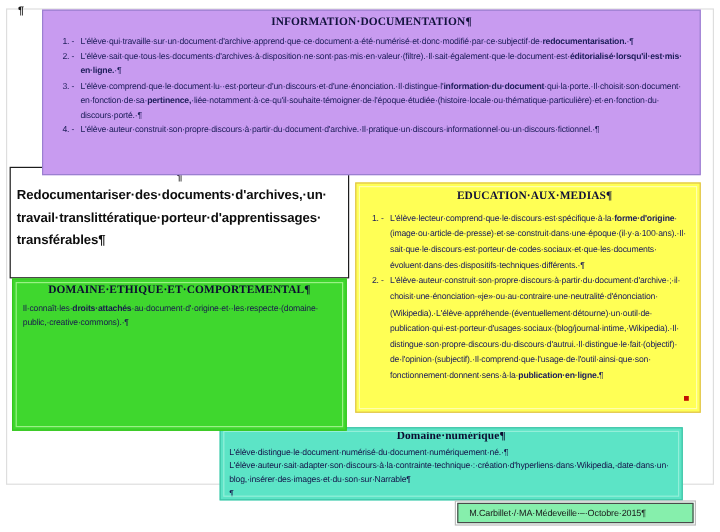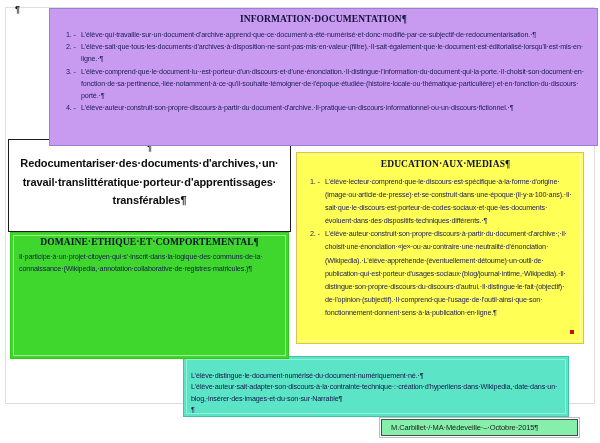--- a/index.html
+++ b/index.html
@@ -14,34 +14,34 @@
   .inner{position:absolute;inset:2px;pointer-events:none;}
 
   .box-title{
     font-family:"Liberation Serif",serif;font-weight:bold;text-align:center;
     font-size:9.5px;line-height:14px;letter-spacing:0.1px;
   }
   .body-text{font-size:7.2px;letter-spacing:-0.15px;color:#20205c;}
   .para{display:flex;margin:0;}
   .para .marker{flex:0 0 15px;padding-left:2px;}
   .para .runs{flex:1;}
-  .b{font-weight:normal;}
+  .b{font-weight:bold;}
 
   
-  #info-doc{left:49px;top:8px;width:549px;height:138px;z-index:2;
+  #info-doc{left:35px;top:8px;width:549px;height:138px;z-index:2;
     background:#c89bf0;border:1.5px solid #9b7fd0;padding-top:3px;}
   #info-doc .box-title{color:#12123c;}
   #info-doc .list{padding:3px 10px 0 14px;line-height:12.2px;}
 
   
   #central{left:8px;top:139px;width:283px;height:93px;z-index:1;
     background:#ffffff;border:1.5px solid #1c1c1c;padding:1px 5px;}
   #central .p-line{text-align:center;font-size:9px;font-weight:bold;color:#111;line-height:13px;}
   #central .central-title{
-    font-size:11px;font-weight:bold;color:#0d0d0d;text-align:center;
+    font-size:11px;font-weight:bold;color:#0d0d0d;
     line-height:18.5px;letter-spacing:-0.1px;}
 
   
   #edu-medias{left:296px;top:152px;width:288px;height:192px;z-index:1;
     background:#ffff55;border:1px solid #dfc04e;padding-top:4px;}
   #edu-medias .inner{border:1px solid #ffffad;}
   #edu-medias .box-title{color:#101038;margin-left:11px;}
   #edu-medias .list{padding:4px 9px 0 11px;line-height:13.1px;position:relative;}
   .red-square{position:absolute;right:9px;bottom:9px;width:4px;height:4px;background:#c11000;}
 
@@ -50,21 +50,21 @@
     background:#3fd72e;border:1px solid #35c61e;padding-top:2px;}
   #ethics .inner{border:1px solid #9af186;}
   #ethics .box-title{color:#0c0c30;}
   #ethics .paras{padding:2px 9px 0 8px;line-height:12.4px;color:#1a1a4e;}
 
   
   #digital{left:183px;top:356px;width:386px;height:61px;z-index:2;
     background:#5ce4c6;border:1px solid #3ec3a6;padding-top:1px;}
   #digital .inner{border:1px solid #93efd9;}
   #digital .box-title{color:#0c0c30;line-height:13px;}
-  #digital .paras{padding:0 7px;line-height:11.3px;color:#15154a;margin-top:12px;}
+  #digital .paras{padding:0 7px;line-height:11.3px;color:#15154a;}
 
   
   #attribution{left:381px;top:419px;width:197px;height:17px;z-index:4;
     background:#86efac;border:1px solid #4a4a4a;outline:1px solid #bdbdbd;outline-offset:1px;}
   #attribution .att-text{font-size:7.5px;line-height:15px;padding-left:9px;color:#1a1a1a;letter-spacing:-0.1px;}
 </style>
 </head>
 <body>
 
 <div id="canvas">
@@ -114,27 +114,28 @@
         </div>
       </div>
     <div class="red-square"></div>
   </div>
 
   <div class="tbox" id="ethics">
     <div class="inner"></div>
     <div class="box-title">DOMAINE·​ETHIQUE·​ET·​COMPORTEMENTAL¶</div>
     <div class="paras body-text">
         <div class="para">
-          <span class="runs"><span>Il·​participe·​à·​un·​projet·​citoyen·​qui·​s'·​inscrit·​dans·​la·​logique·​des·​communs·​de·​la·​connaissance·​(Wikipedia,·​annotation·​collaborative·​de·​registres·​matricules.)¶</span></span>
+          <span class="runs"><span>Il·​connaît·​les·​</span><span class="b">droits·​attachés</span><span>·​au·​document·​d'·​origine·​et·​·​les·​respecte·​(domaine·​public,·​creative·​commons).·​¶</span></span>
         </div>
       </div>
   </div>
 
   <div class="tbox" id="digital">
     <div class="inner"></div>
+    <div class="box-title">Domaine·​numérique¶</div>
     <div class="paras body-text">
         <div class="para">
           <span class="runs"><span>L'élève·​distingue·​le·​document·​numérisé·​du·​document·​numériquement·​né.·​¶</span></span>
         </div>
         <div class="para">
           <span class="runs"><span>L'élève·​auteur·​sait·​adapter·​son·​discours·​à·​la·​contrainte·​technique·​:·​création·​d'hyperliens·​dans·​Wikipedia,·​date·​dans·​un·​blog,·​insérer·​des·​images·​et·​du·​son·​sur·​Narrable¶</span></span>
         </div>
         <div class="para">
           <span class="runs"><span>¶</span></span>
         </div>

